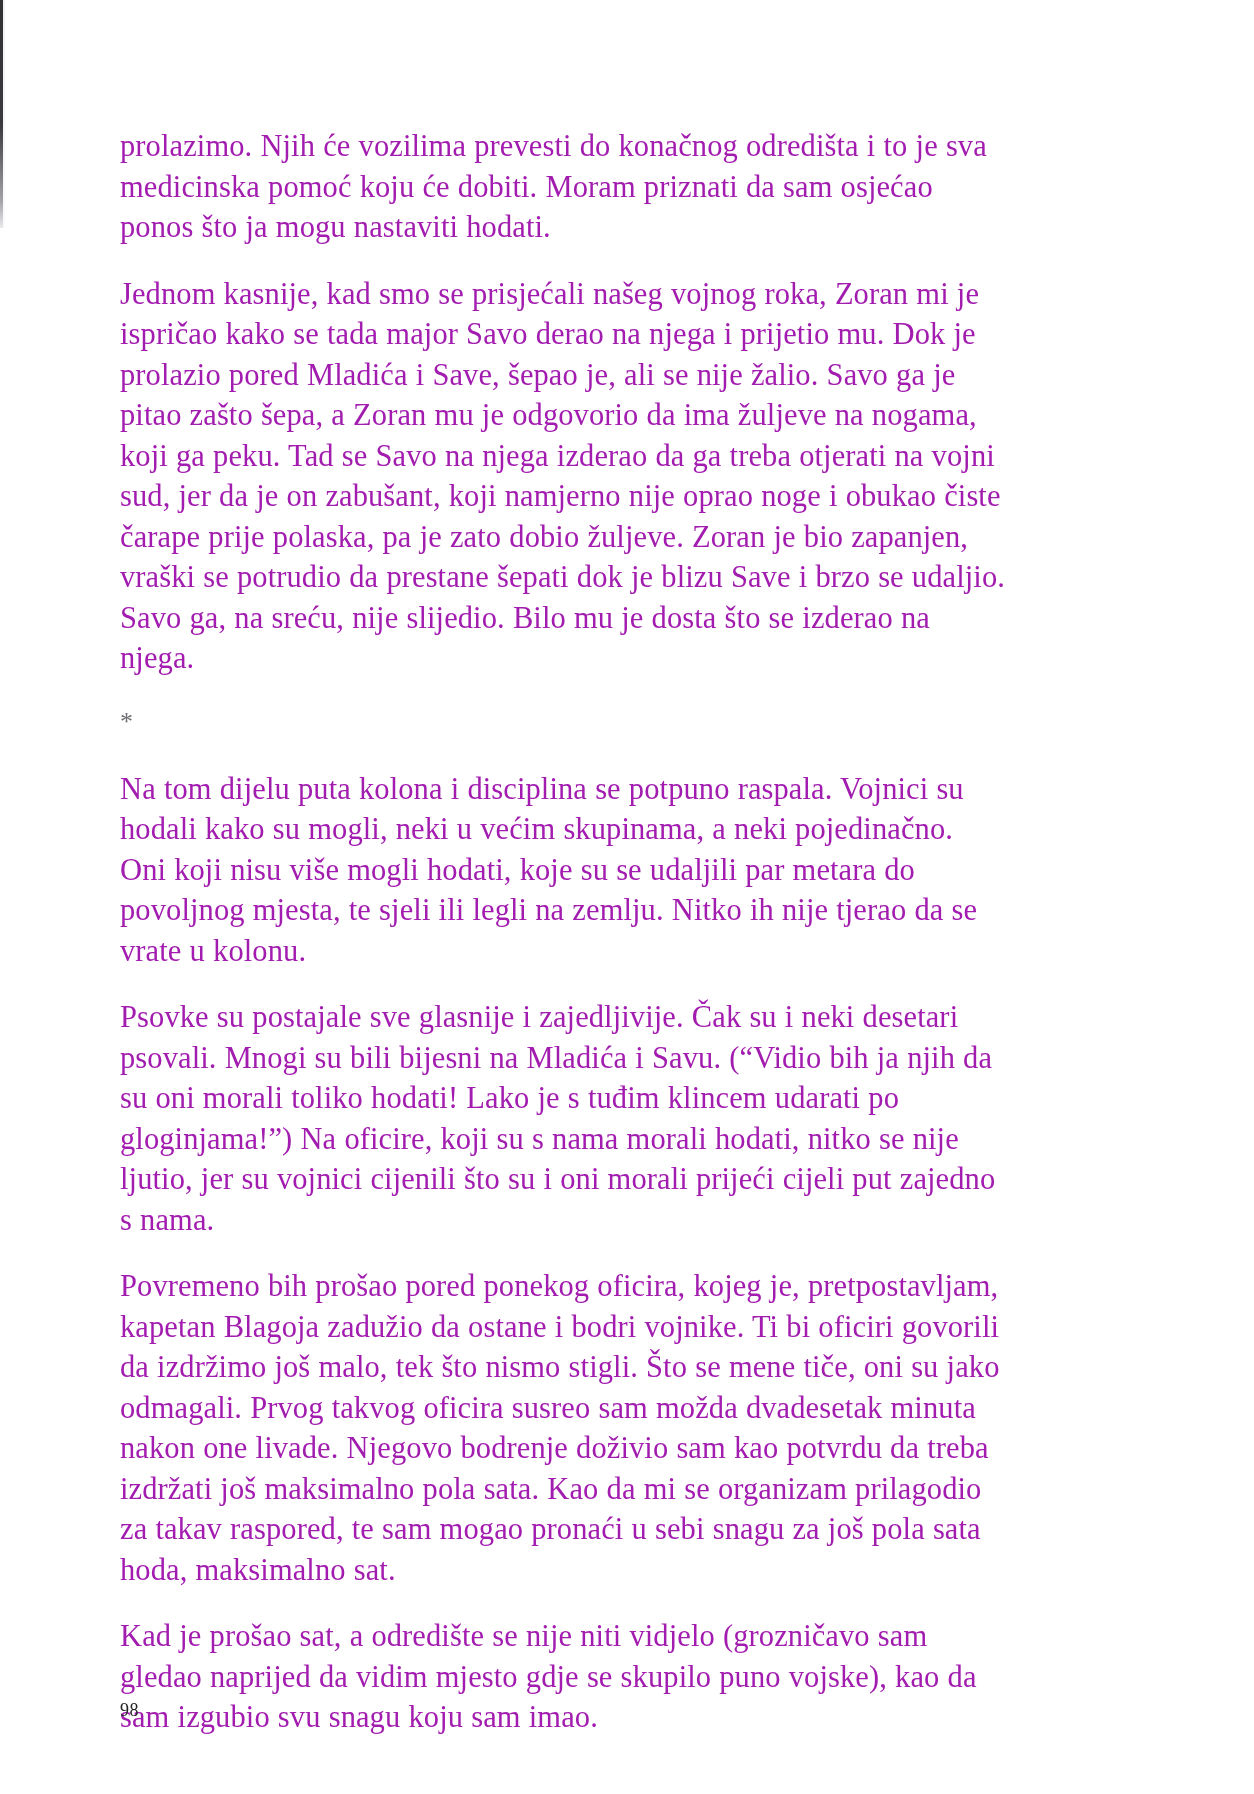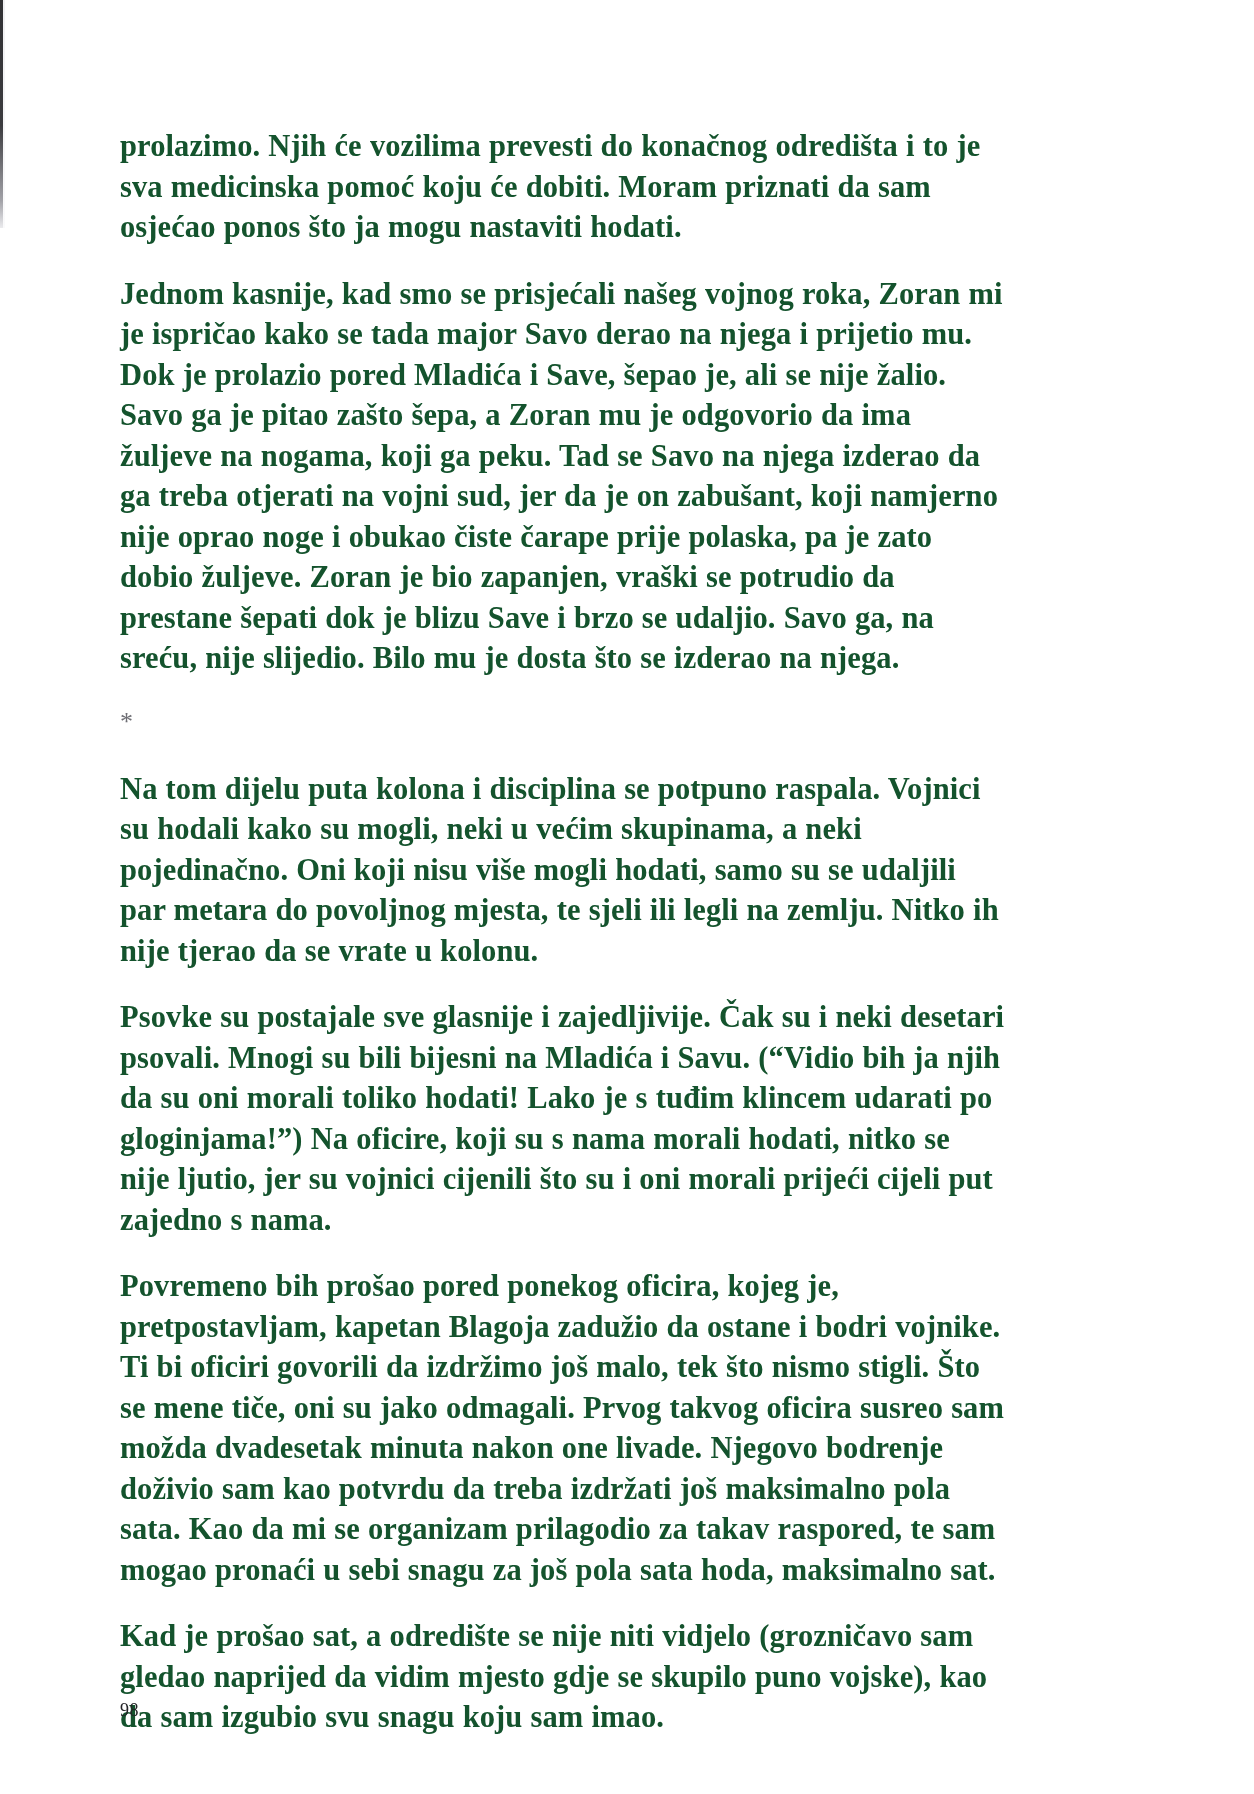--- a/index.html
+++ b/index.html
@@ -46,24 +46,23 @@
     width: 886px;
   }
 
   .para {
     margin: 0 0 26px 0;
     font-size: 30.5px;
     line-height: 40.5px;
     text-align: left;
     letter-spacing: .1px;
     word-spacing: .4px;
-    color: #14532d;
+    color: #a21caf;
     font-kerning: normal;
     font-variant-ligatures: common-ligatures;
-    font-weight: bold;
   }
   .para:last-of-type { margin-bottom: 0; }
 
   
   .section-break {
     margin: 20px 0 30px 0;
     font-size: 26px;
     line-height: 34px;
     color: #6e6e74;
     letter-spacing: 0;
@@ -89,21 +88,21 @@
 
 <div class="page">
 
   <p class="para">prolazimo. Njih će vozilima prevesti do konačnog odredišta i to je sva medicinska pomoć koju će dobiti. Moram priznati da sam osjećao ponos što ja mogu nastaviti hodati.</p>
 
   <p class="para">Jednom kasnije, kad smo se prisjećali našeg vojnog roka, Zoran mi je ispričao kako se tada major Savo derao na njega i prijetio mu. Dok je prolazio pored Mladića i Save, šepao je, ali se nije žalio. Savo ga je pitao zašto šepa, a Zoran mu je odgovorio da ima žuljeve na nogama, koji ga peku. Tad se Savo na njega izderao da ga treba otjerati na vojni sud, jer da je on zabušant, koji namjerno nije oprao noge i obukao čiste čarape prije polaska, pa je zato dobio žuljeve. Zoran je bio zapanjen, vraški se potrudio da prestane šepati dok je blizu Save i brzo se udaljio. Savo ga, na sreću, nije slijedio. Bilo mu je dosta što se izderao na njega.</p>
 
   <p class="section-break">*</p>
 
 
-  <p class="para">Na tom dijelu puta kolona i disciplina se potpuno raspala. Vojnici su hodali kako su mogli, neki u većim skupinama, a neki pojedinačno. Oni koji nisu više mogli hodati, samo su se udaljili par metara do povoljnog mjesta, te sjeli ili legli na zemlju. Nitko ih nije tjerao da se vrate u kolonu.</p>
+  <p class="para">Na tom dijelu puta kolona i disciplina se potpuno raspala. Vojnici su hodali kako su mogli, neki u većim skupinama, a neki pojedinačno. Oni koji nisu više mogli hodati, koje su se udaljili par metara do povoljnog mjesta, te sjeli ili legli na zemlju. Nitko ih nije tjerao da se vrate u kolonu.</p>
 
   <p class="para">Psovke su postajale sve glasnije i zajedljivije. Čak su i neki desetari psovali. Mnogi su bili bijesni na Mladića i Savu. (“Vidio bih ja njih da su oni morali toliko hodati! Lako je s tuđim klincem udarati po gloginjama!”) Na oficire, koji su s nama morali hodati, nitko se nije ljutio, jer su vojnici cijenili što su i oni morali prijeći cijeli put zajedno s nama.</p>
 
   <p class="para">Povremeno bih prošao pored ponekog oficira, kojeg je, pretpostavljam, kapetan Blagoja zadužio da ostane i bodri vojnike. Ti bi oficiri govorili da izdržimo još malo, tek što nismo stigli. Što se mene tiče, oni su jako odmagali. Prvog takvog oficira susreo sam možda dvadesetak minuta nakon one livade. Njegovo bodrenje doživio sam kao potvrdu da treba izdržati još maksimalno pola sata. Kao da mi se organizam prilagodio za takav raspored, te sam mogao pronaći u sebi snagu za još pola sata hoda, maksimalno sat.</p>
 
   <p class="para">Kad je prošao sat, a odredište se nije niti vidjelo (grozničavo sam gledao naprijed da vidim mjesto gdje se skupilo puno vojske), kao da sam izgubio svu snagu koju sam imao.</p>
 
 </div>
 
 <div class="folio">98</div>

